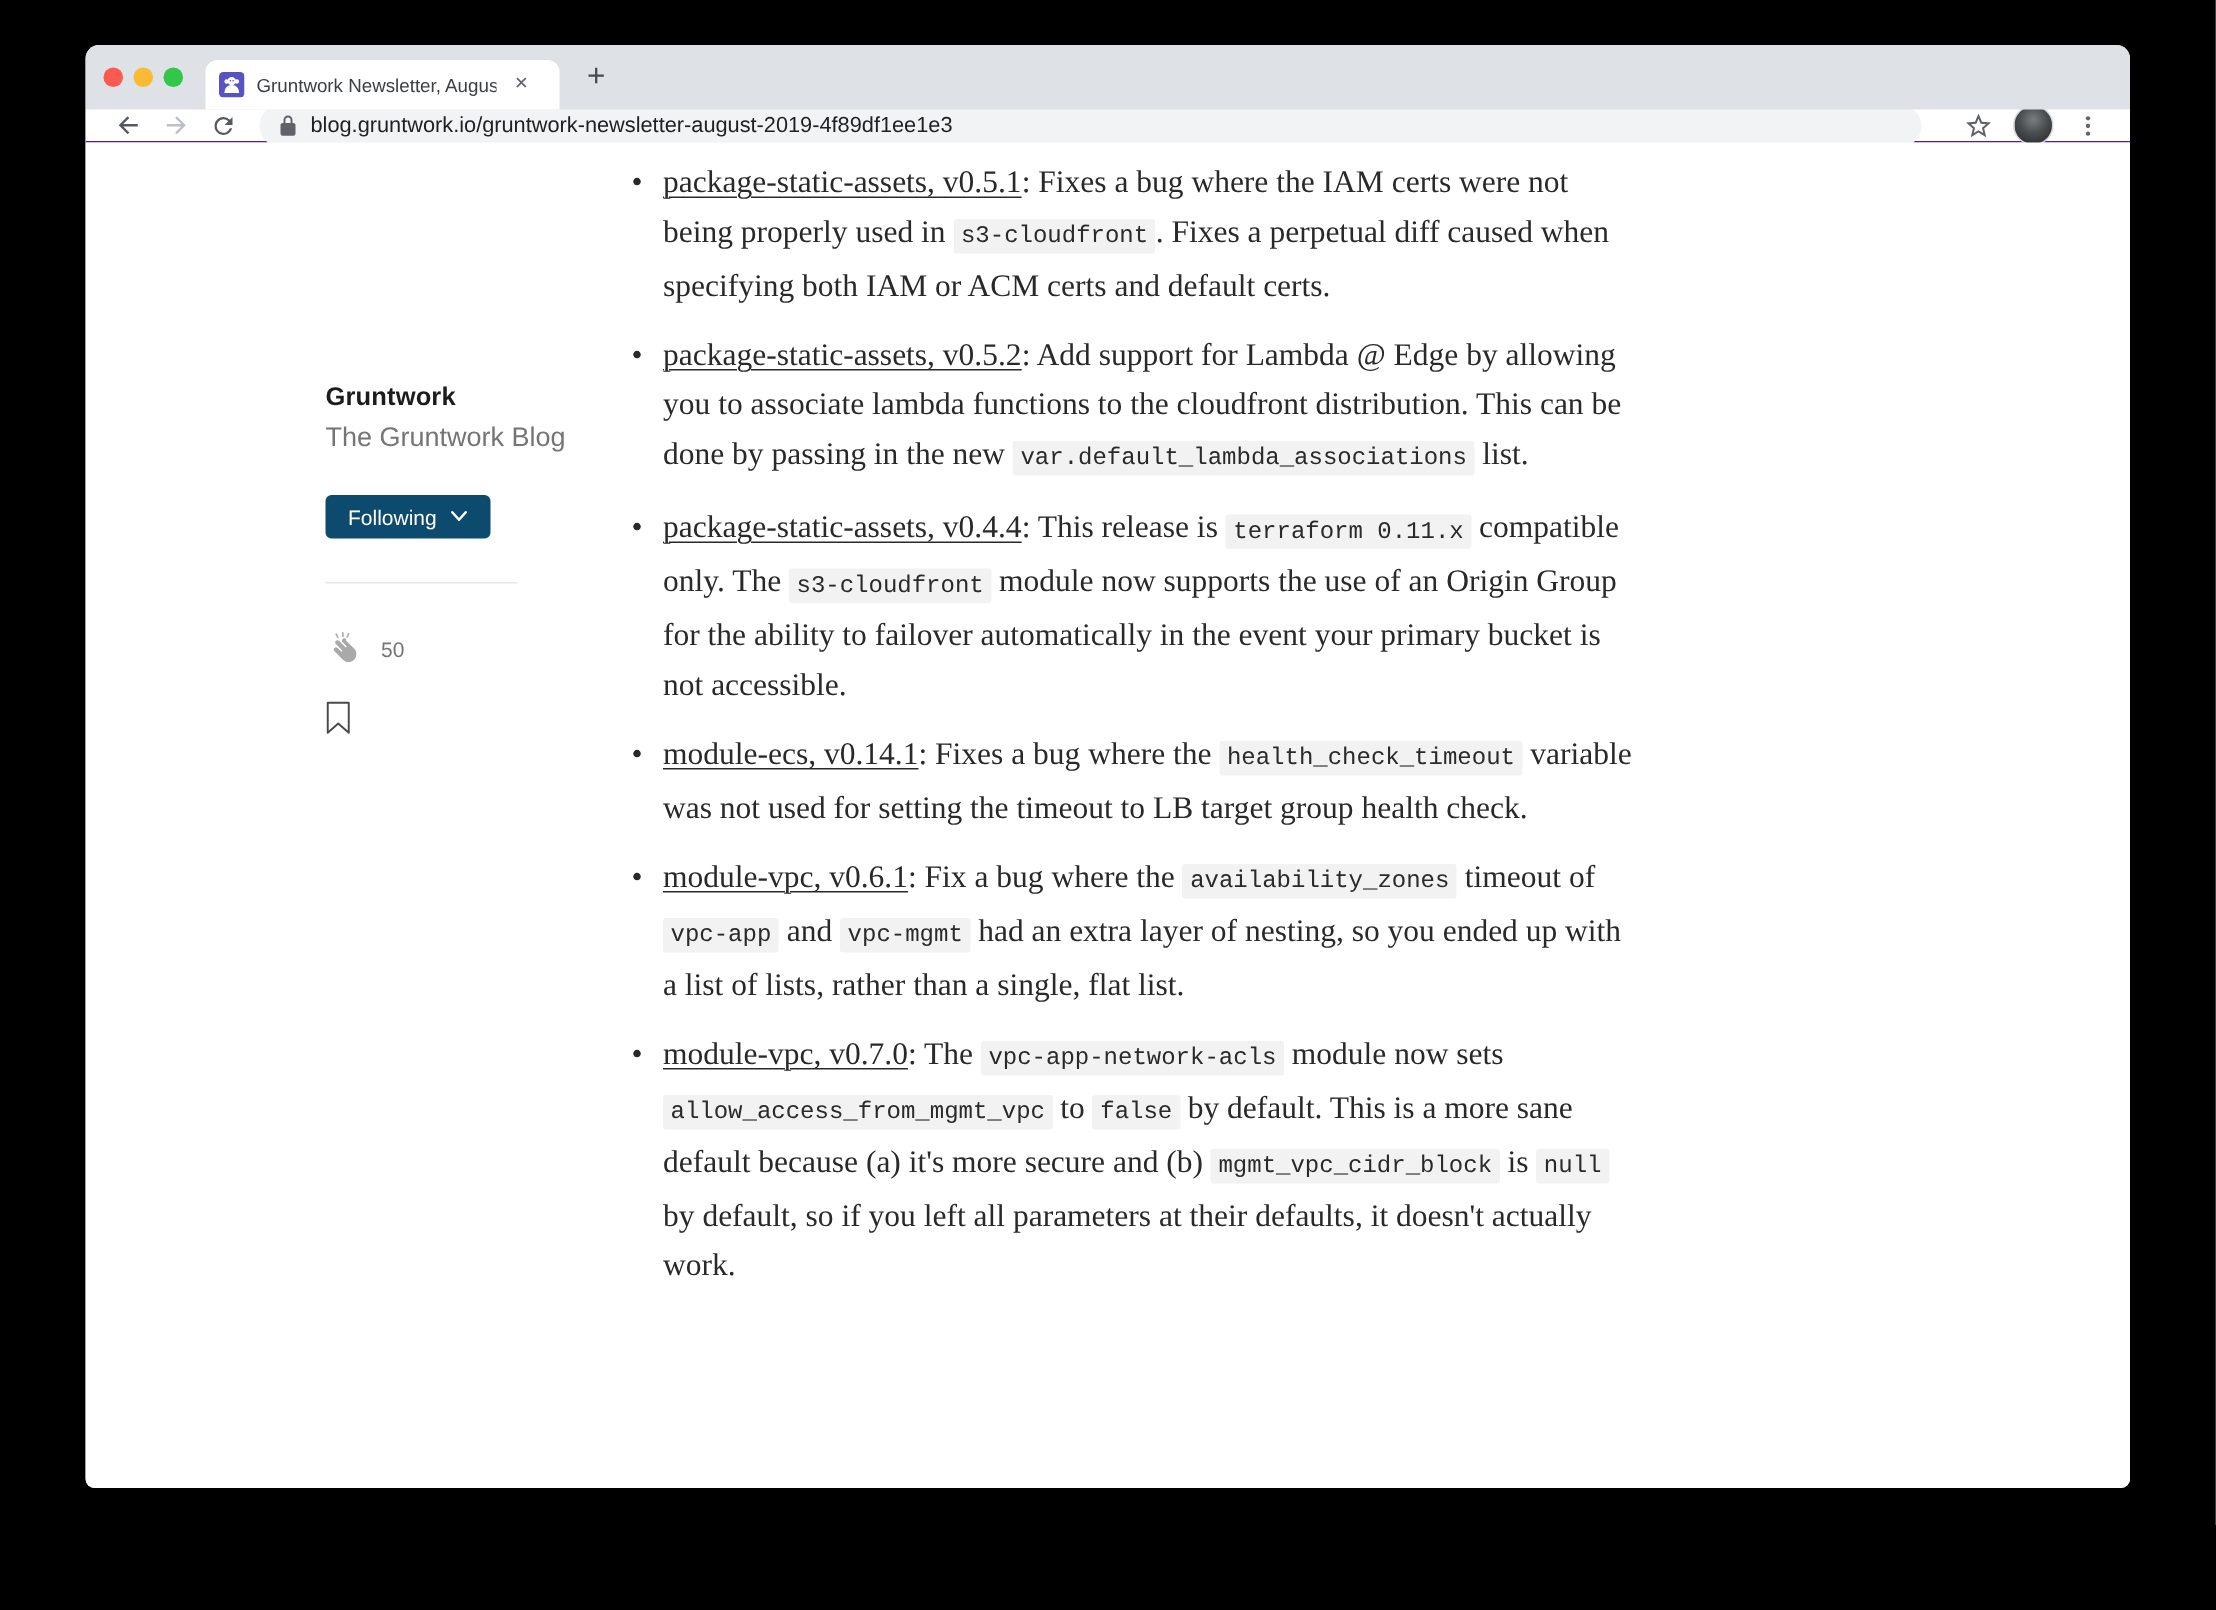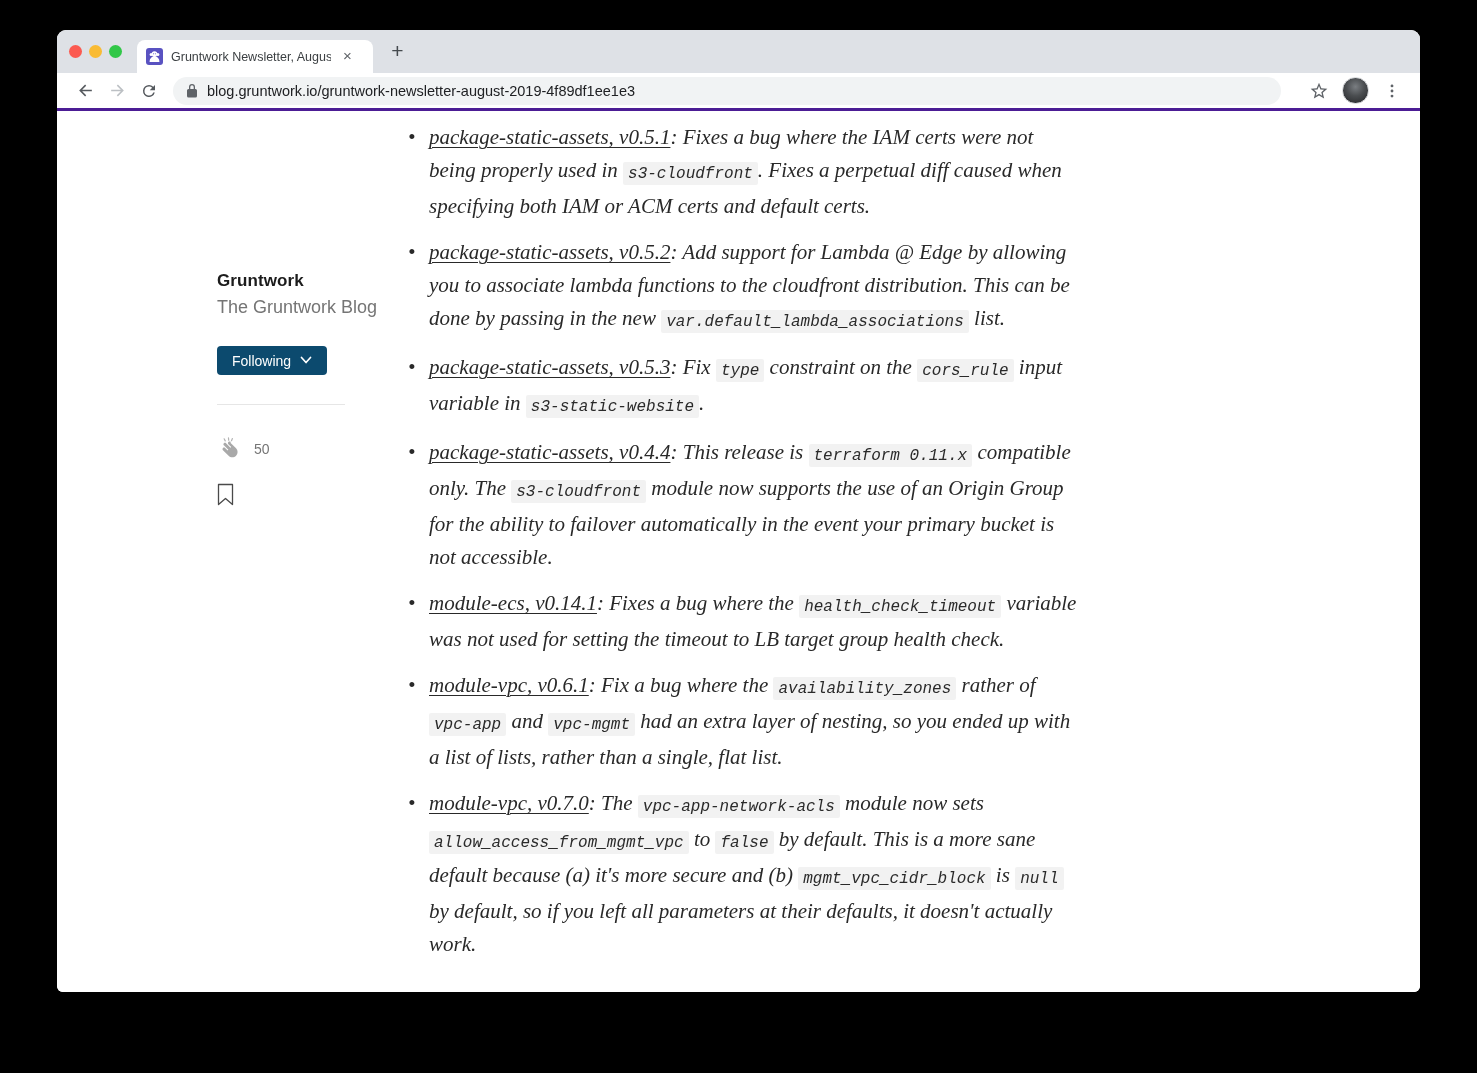--- a/index.html
+++ b/index.html
@@ -35,21 +35,21 @@
     width: 17px; height: 17px; flex: none; border-radius: 50%;
     font-size: 15px; line-height: 16px; text-align: center; color: #5f6368; cursor: default;
   }
   .newtab-btn {
     position: absolute; left: 327px; top: 8px; width: 27px; height: 27px;
     font-size: 21px; font-weight: 300; line-height: 25px; text-align: center; color: #454a4f;
   }
 
   
   .toolbar {
-    height: 38px; background: #fff; border-bottom: 3px solid #4c1d95;
+    height: 22px; background: #fff; border-bottom: 1px solid #4c1d95;
     display: flex; align-items: center; padding: 0 12px; flex: none;
   }
   .nav-btn { width: 28px; height: 28px; display: flex; align-items: center; justify-content: center; flex: none; margin: 0 2px; }
   .omnibox {
     flex: 1; height: 28px; background: #f1f3f4; border-radius: 14px;
     margin: 0 22px 0 8px; display: flex; align-items: center; padding: 0 13px; gap: 9px;
     min-width: 0;
   }
   .url-text { font-size: 14.5px; color: #202124; white-space: nowrap; overflow: hidden; }
   .avatar {
@@ -69,21 +69,21 @@
     margin-top: 28px; display: inline-flex; align-items: center; gap: 9px;
     background: #0c4a6e; color: #fff; font-size: 14px; padding: 0 15px;
     height: 29px; border: none; border-radius: 4px; font-family: "Liberation Sans", sans-serif;
   }
   .card-divider { margin-top: 29px; width: 128px; border: none; border-top: 1px solid #e6e6e6; }
   .claps-row { margin-top: 31px; display: flex; align-items: center; gap: 11px; }
   .clap-count { font-size: 14px; color: #757575; }
   .bookmark-row { margin-top: 21px; }
 
   
-  .article { position: absolute; left: 351px; top: 0; width: 671px; font-style: italic; }
+  .article { position: absolute; left: 364px; top: 0; width: 671px; }
   .article ul { list-style: none; padding: 10px 0 0 21px; }
   .article li {
     position: relative; width: 650px;
     font-family: "Liberation Serif", serif; font-size: 21px; line-height: 33px;
     color: #292929; margin-bottom: 13px;
   }
   .article li::before {
     content: "\2022"; position: absolute; left: -21px; top: 0;
     color: #292929; font-size: 21px;
   }
@@ -201,22 +201,21 @@
             <path d="M1.5 1.5h14v20l-7-6.1-7 6.1z"></path>
           </svg>
         </span>
       </div>
     </div>
 
     <div class="article">
       <ul>
           <li><a href="#" class="release-link">package-static-assets, v0.5.1</a><span>: Fixes a bug where the IAM certs were not being properly used in </span><code class="inline-code">s3-cloudfront</code><span>. Fixes a perpetual diff caused when specifying both IAM or ACM certs and default certs.</span></li>
           <li><a href="#" class="release-link">package-static-assets, v0.5.2</a><span>: Add support for Lambda @ Edge by allowing you to associate lambda functions to the cloudfront distribution. This can be done by passing in the new </span><code class="inline-code">var.default_lambda_associations</code><span> list.</span></li>
-          <li><a href="#" class="release-link">package-static-assets, v0.5.3</a><span>: Fix </span><code class="inline-code">type</code><span> constraint on the </span><code class="inline-code">cors_rule</code><span> input variable in </span><code class="inline-code">s3-static-website</code><span>.</span></li>
           <li><a href="#" class="release-link">package-static-assets, v0.4.4</a><span>: This release is </span><code class="inline-code">terraform 0.11.x</code><span> compatible only. The </span><code class="inline-code">s3-cloudfront</code><span> module now supports the use of an Origin Group for the ability to failover automatically in the event your primary bucket is not accessible.</span></li>
           <li><a href="#" class="release-link">module-ecs, v0.14.1</a><span>: Fixes a bug where the </span><code class="inline-code">health_check_timeout</code><span> variable was not used for setting the timeout to LB target group health check.</span></li>
-          <li><a href="#" class="release-link">module-vpc, v0.6.1</a><span>: Fix a bug where the </span><code class="inline-code">availability_zones</code><span> rather of </span><code class="inline-code">vpc-app</code><span> and </span><code class="inline-code">vpc-mgmt</code><span> had an extra layer of nesting, so you ended up with a list of lists, rather than a single, flat list.</span></li>
+          <li><a href="#" class="release-link">module-vpc, v0.6.1</a><span>: Fix a bug where the </span><code class="inline-code">availability_zones</code><span> timeout of </span><code class="inline-code">vpc-app</code><span> and </span><code class="inline-code">vpc-mgmt</code><span> had an extra layer of nesting, so you ended up with a list of lists, rather than a single, flat list.</span></li>
           <li><a href="#" class="release-link">module-vpc, v0.7.0</a><span>: The </span><code class="inline-code">vpc-app-network-acls</code><span> module now sets </span><code class="inline-code">allow_access_from_mgmt_vpc</code><span> to </span><code class="inline-code">false</code><span> by default. This is a more sane default because (a) it's more secure and (b) </span><code class="inline-code">mgmt_vpc_cidr_block</code><span> is </span><code class="inline-code">null</code><span> by default, so if you left all parameters at their defaults, it doesn't actually work.</span></li>
         </ul>
     </div>
 
   </div>
 </div>
 
 </body></html>

